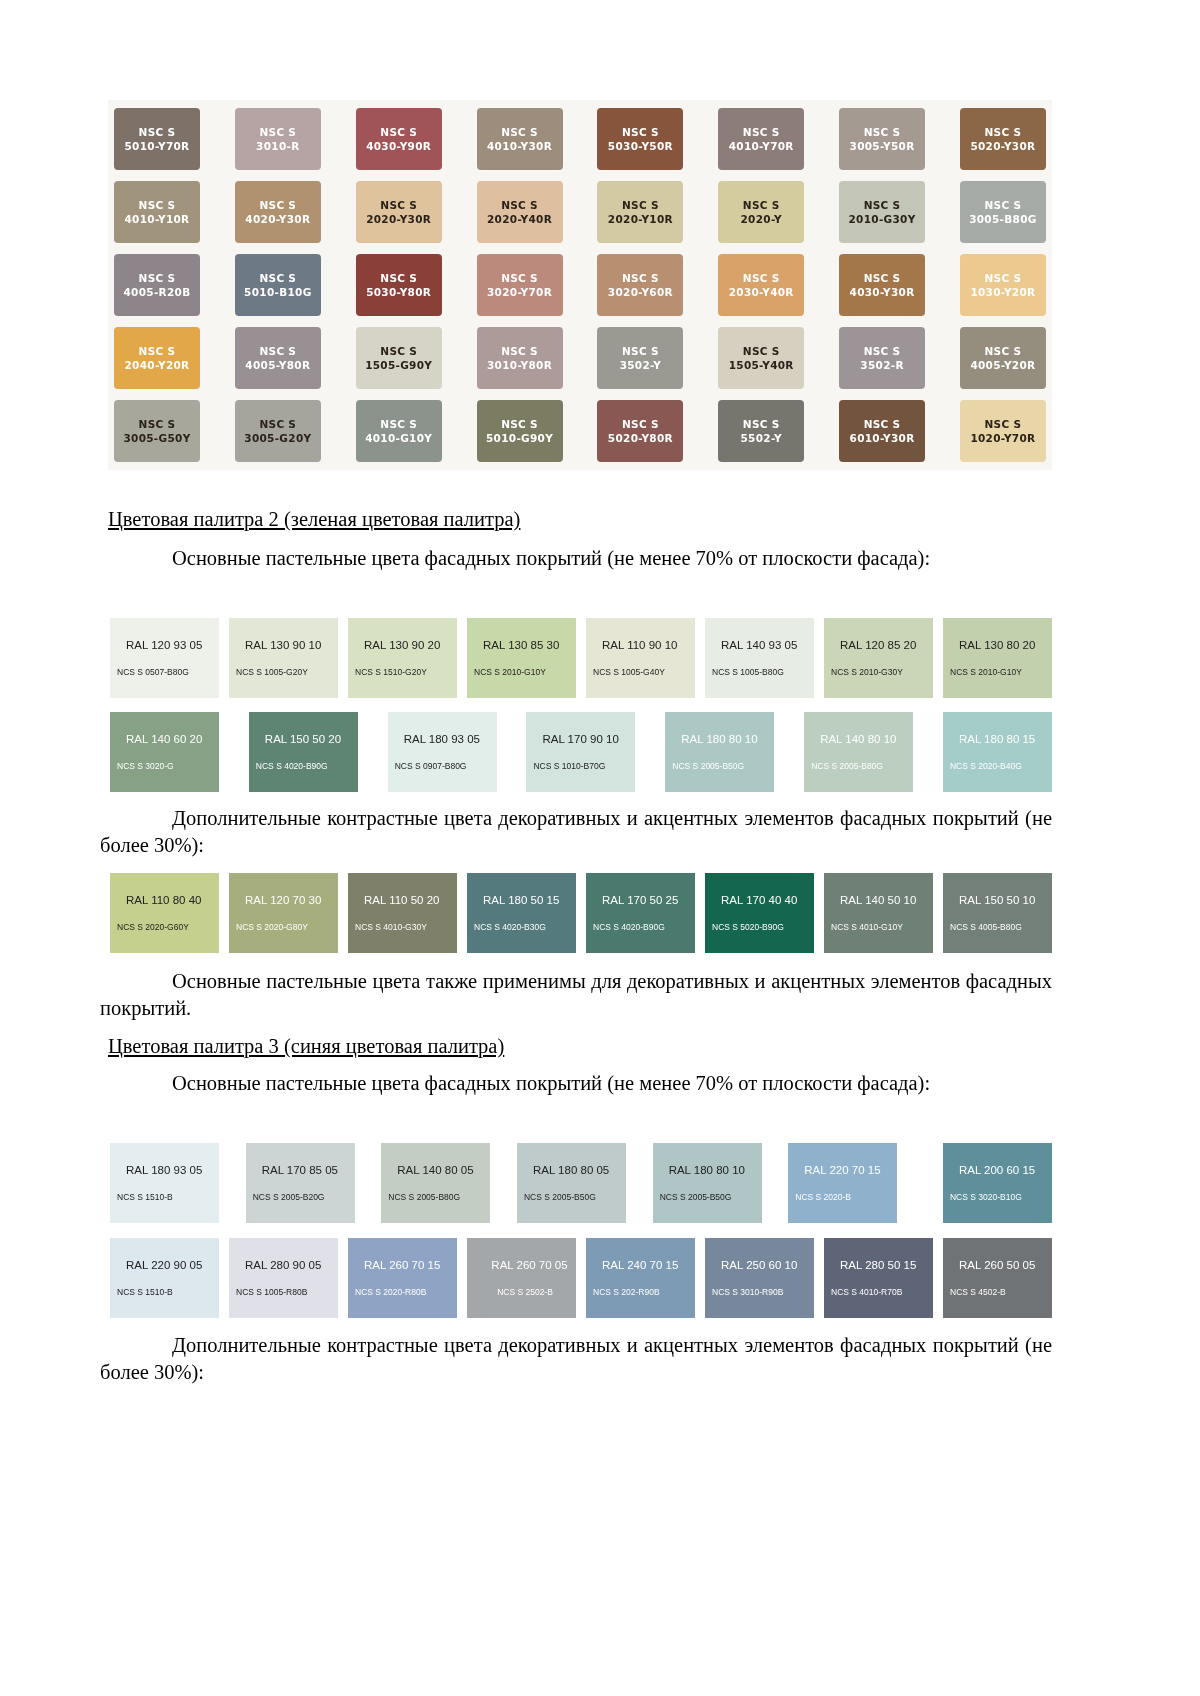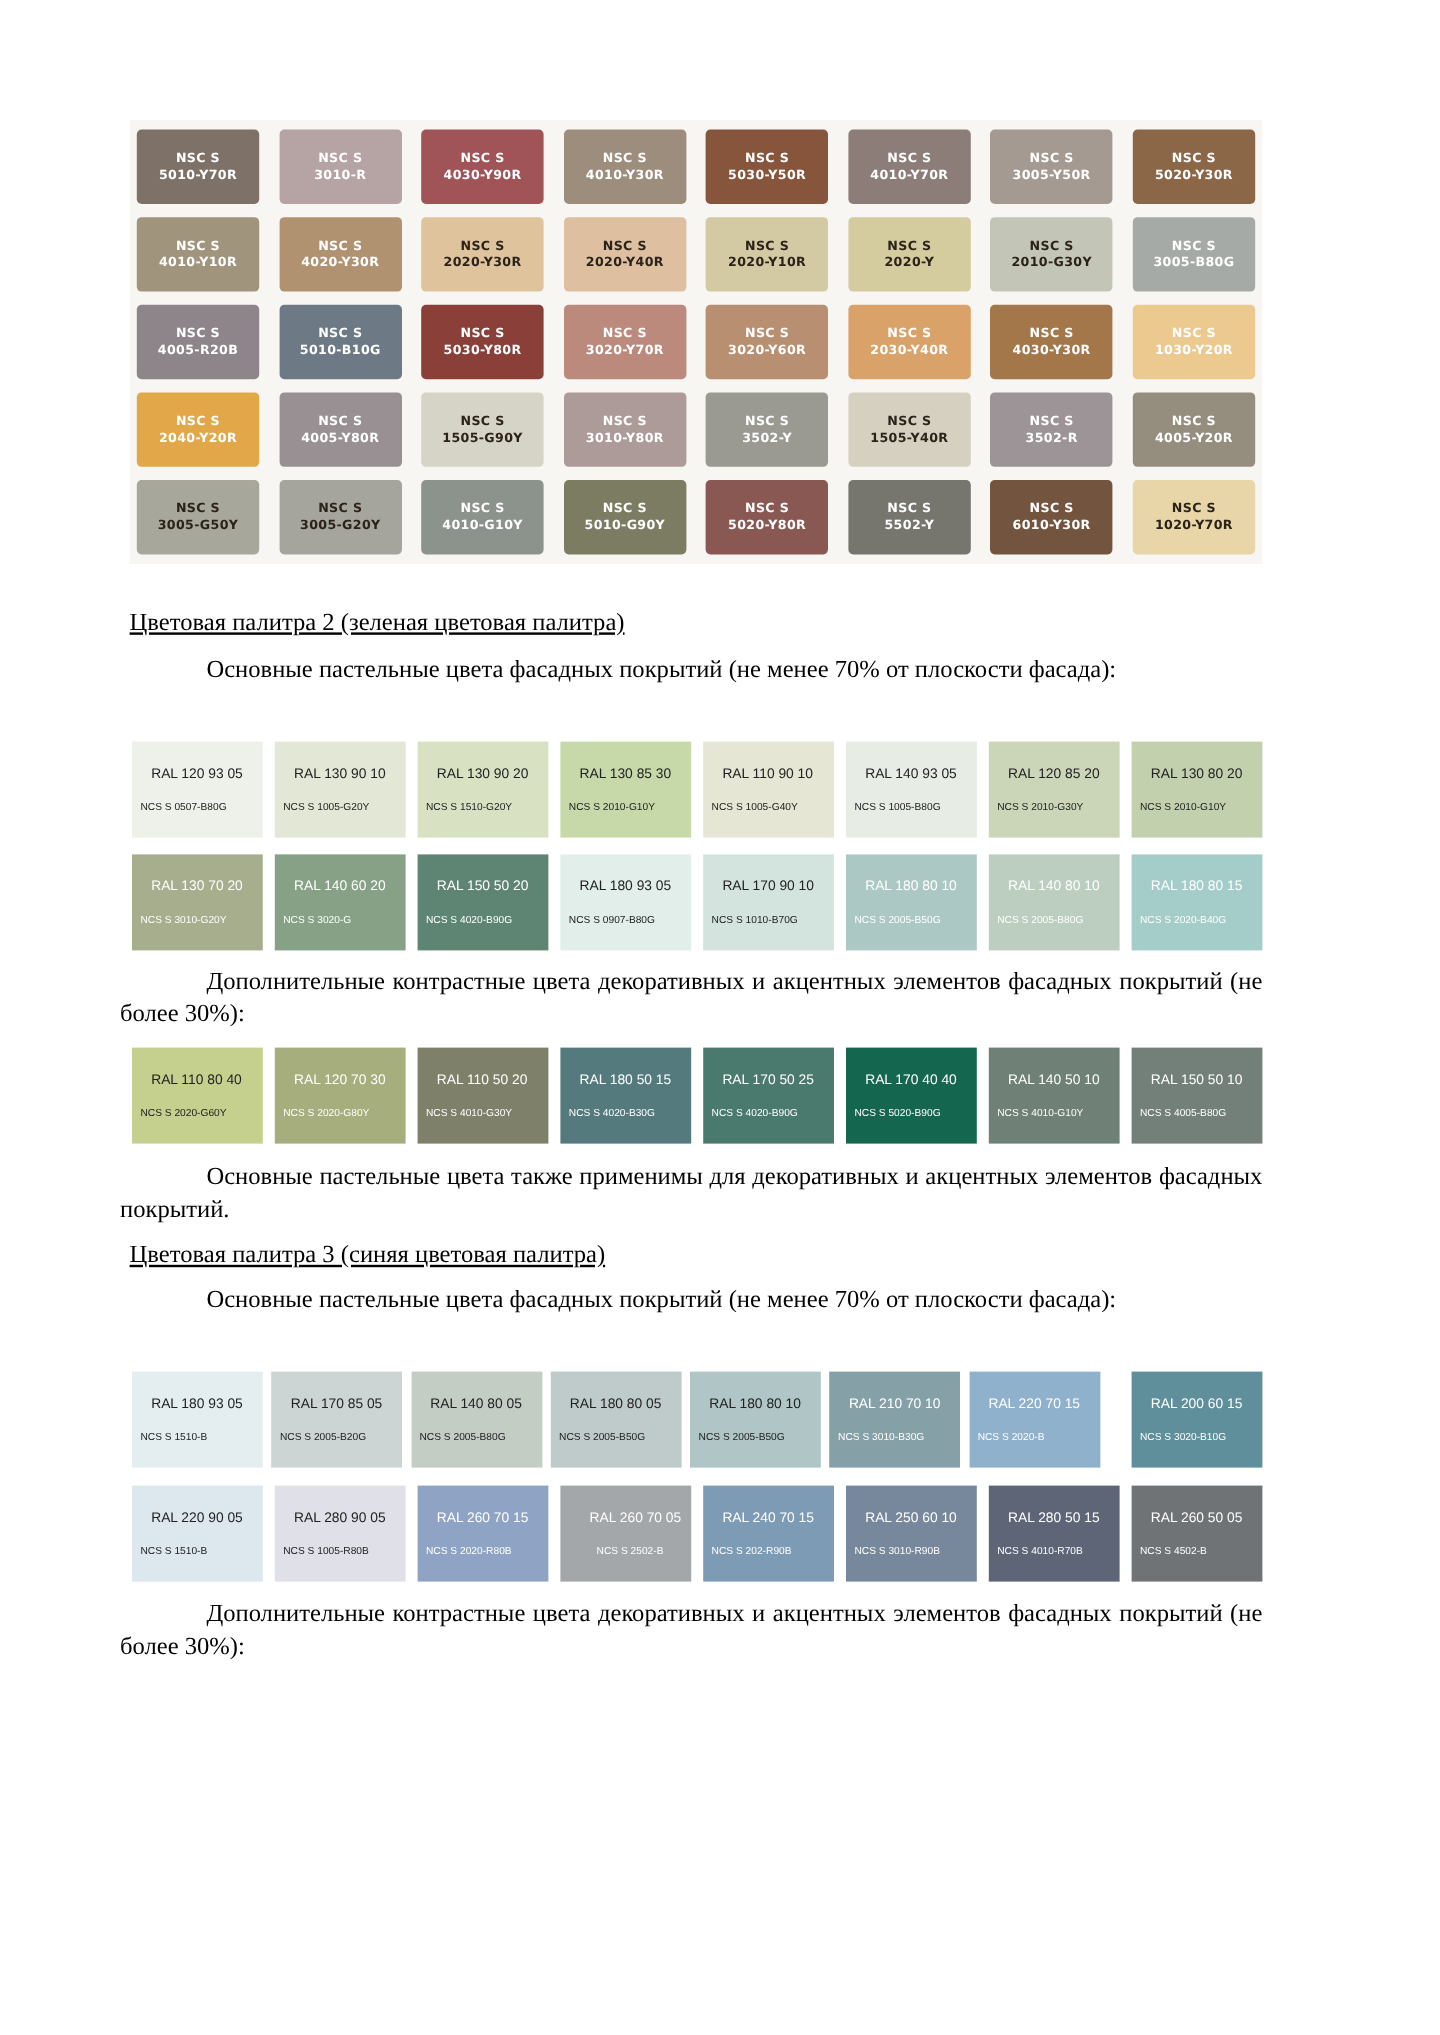--- a/index.html
+++ b/index.html
@@ -14,21 +14,21 @@
   
   .nsc-block{
     position:absolute;left:108px;top:100px;width:944px;
     background:#f7f6f3;
     padding:8px 6px 6px 6px;
     box-sizing:border-box;
   }
   .nsc-row{display:flex;justify-content:space-between;margin-bottom:11px;}
   .nsc-row:last-child{margin-bottom:2px;}
   .nsc-sw{
-    width:102px;height:62px;border-radius:4px;
+    width:86px;height:62px;border-radius:4px;
     display:flex;flex-direction:column;align-items:center;justify-content:center;
     font-family:"DejaVu Sans", sans-serif;
     font-weight:bold;font-size:10.5px;letter-spacing:.3px;line-height:1.35;
     text-align:center;
   }
   .nsc-sw span{display:block;}
 
   
   .heading{
     position:absolute;left:108px;
@@ -271,24 +271,20 @@
       <div class="ral-sw" style="background: rgb(203, 213, 183); color: rgb(34, 34, 34);">
         <div class="ral-code">RAL 120 85 20</div>
         <div class="ncs-code">NCS S 2010-G30Y</div>
       </div>
       <div class="ral-sw" style="background: rgb(195, 208, 174); color: rgb(34, 34, 34);">
         <div class="ral-code">RAL 130 80 20</div>
         <div class="ncs-code">NCS S 2010-G10Y</div>
       </div>
     </div>
   <div class="ral-row" style="top:712px;" id="p2r2">
-      <div class="ral-sw" style="background: rgb(166, 174, 142); color: rgb(255, 255, 255);">
-        <div class="ral-code">RAL 130 70 20</div>
-        <div class="ncs-code">NCS S 3010-G20Y</div>
-      </div>
       <div class="ral-sw" style="background: rgb(134, 161, 134); color: rgb(255, 255, 255);">
         <div class="ral-code">RAL 140 60 20</div>
         <div class="ncs-code">NCS S 3020-G</div>
       </div>
       <div class="ral-sw" style="background: rgb(94, 132, 116); color: rgb(255, 255, 255);">
         <div class="ral-code">RAL 150 50 20</div>
         <div class="ncs-code">NCS S 4020-B90G</div>
       </div>
       <div class="ral-sw" style="background: rgb(226, 238, 234); color: rgb(34, 34, 34);">
         <div class="ral-code">RAL 180 93 05</div>
@@ -368,24 +364,20 @@
         <div class="ral-code">RAL 140 80 05</div>
         <div class="ncs-code">NCS S 2005-B80G</div>
       </div>
       <div class="ral-sw" style="background: rgb(191, 203, 203); color: rgb(34, 34, 34);">
         <div class="ral-code">RAL 180 80 05</div>
         <div class="ncs-code">NCS S 2005-B50G</div>
       </div>
       <div class="ral-sw" style="background: rgb(176, 197, 198); color: rgb(34, 34, 34);">
         <div class="ral-code">RAL 180 80 10</div>
         <div class="ncs-code">NCS S 2005-B50G</div>
-      </div>
-      <div class="ral-sw" style="background: rgb(134, 160, 168); color: rgb(255, 255, 255);">
-        <div class="ral-code">RAL 210 70 10</div>
-        <div class="ncs-code">NCS S 3010-B30G</div>
       </div>
       <div class="ral-sw" style="background: rgb(143, 177, 203); color: rgb(255, 255, 255);">
         <div class="ral-code">RAL 220 70 15</div>
         <div class="ncs-code">NCS S 2020-B</div>
       </div>
       <div class="ral-sw" style="background: rgb(94, 143, 154); color: rgb(255, 255, 255); margin-left: 19px;">
         <div class="ral-code">RAL 200 60 15</div>
         <div class="ncs-code">NCS S 3020-B10G</div>
       </div>
     </div>

